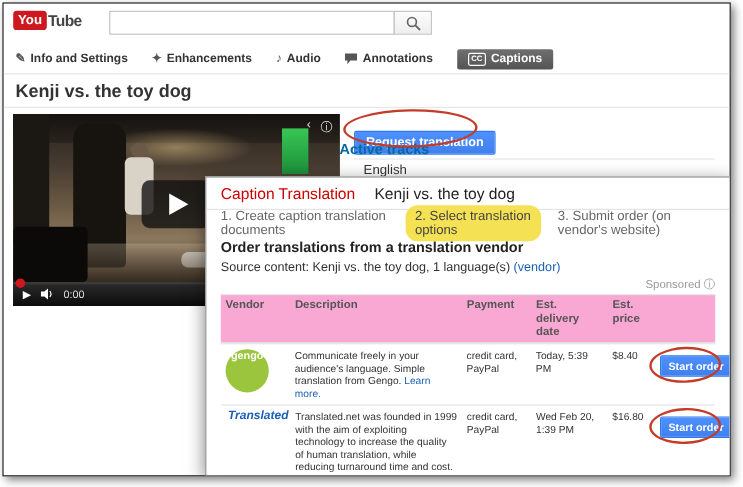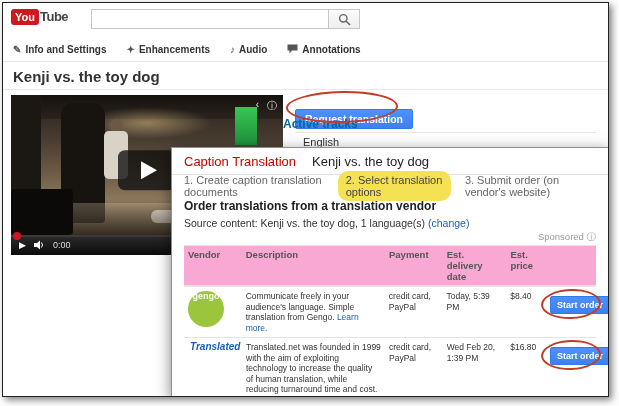--- a/index.html
+++ b/index.html
@@ -2,21 +2,21 @@
 <html><head>
 <meta charset="utf-8">
 <style>
   * { box-sizing: border-box; margin: 0; padding: 0; }
   body { margin:0; background:#fff; font-family:"Liberation Sans", sans-serif; }
   .canvas { position:relative; width:619px; height:406px; background:#fff; overflow:hidden; }
   .frame { position:absolute; left:2px; top:2px; width:607px; height:395px; background:#fff;
            border:1px solid #222; box-shadow:3px 3px 7px rgba(0,0,0,.5); overflow:hidden; }
 
   
-  .yt-logo { position:absolute; left:8px; top:6px; display:flex; align-items:flex-start; cursor:pointer; }
+  .yt-logo { position:absolute; left:8px; top:6px; display:flex; align-items:flex-end; cursor:pointer; }
   .logo-you { background:#cc181e; color:#fff; font-weight:bold; font-size:11px; padding:2px 4px; border-radius:3px; }
   .logo-tube { color:#444; font-weight:bold; font-size:13px; margin-left:1px; letter-spacing:-0.5px; }
   .searchwrap { position:absolute; left:88px; top:6px; display:flex; }
   .search { width:238px; height:20px; border:1px solid #c6c6c6; font-size:11px; padding:1px 5px; outline:none; }
   .searchbtn { width:32px; height:20px; background:linear-gradient(#fcfcfc,#eeeeee); border:1px solid #c6c6c6;
                margin-left:-1px; display:flex; align-items:center; justify-content:center; cursor:pointer; }
   .uploadwrap { position:absolute; left:364px; top:6px; display:flex; gap:2px; }
   .btn-grey { background:linear-gradient(#fcfcfc,#efefef); border:1px solid #c6c6c6; border-radius:2px;
               font-size:11px; color:#444; padding:2px 10px; height:20px; cursor:pointer; font-family:inherit; }
   .caretbtn { width:22px; padding:2px 0; text-align:center; color:#666; }
@@ -135,20 +135,24 @@
     <div class="tab">
       <span class="ticon">♪</span>
       <span>Audio</span>
     </div>
     <div class="tab">
       <svg class="ticon" width="11" height="10" viewBox="0 0 11 10">
         <path d="M0.5 0.5 h10 v6 h-5.5 l-2.5 3 v-3 h-2 z" fill="#555"></path>
       </svg>
       <span>Annotations</span>
     </div>
+    <div class="tab tab-active">
+      <span class="ccbadge">CC</span>
+      <span>Captions</span>
+    </div>
   </div>
 
   <div class="hr" style="top:58px"></div>
   <div class="page-title">Kenji vs. the toy dog</div>
   <div class="hr" style="top:86px"></div>
 
   <div class="player">
     <div class="scene">
       <div class="ceiling"></div>
       <div class="glow"></div>
@@ -193,21 +197,21 @@
       <span class="dlg-video">Kenji vs. the toy dog</span>
     </div>
     <div class="steps">
       <span>1. Create caption translation documents</span>
       <span class="step-active">2. Select translation options</span>
       <span>3. Submit order (on vendor's website)</span>
     </div>
     <div class="order-heading">Order translations from a translation vendor</div>
     <div class="source-line">
       <span>Source content: Kenji vs. the toy dog, 1 language(s)</span>
-      <a class="lnk">(change)</a>
+      <a class="lnk">(vendor)</a>
     </div>
     <div class="sponsored-row">
       <span>Sponsored</span>
       <span>ⓘ</span>
     </div>
 
     <div class="tbl">
       <div class="trow thead">
         <div class="c-vendor">Vendor</div>
         <div class="c-desc">Description</div>

